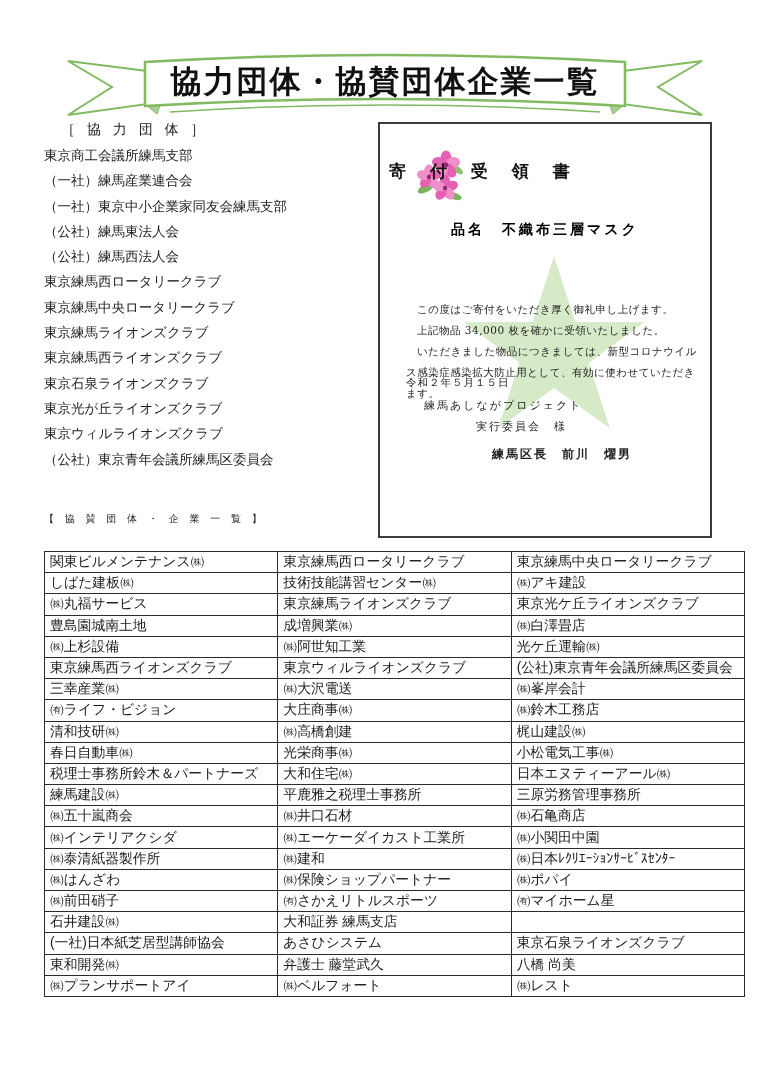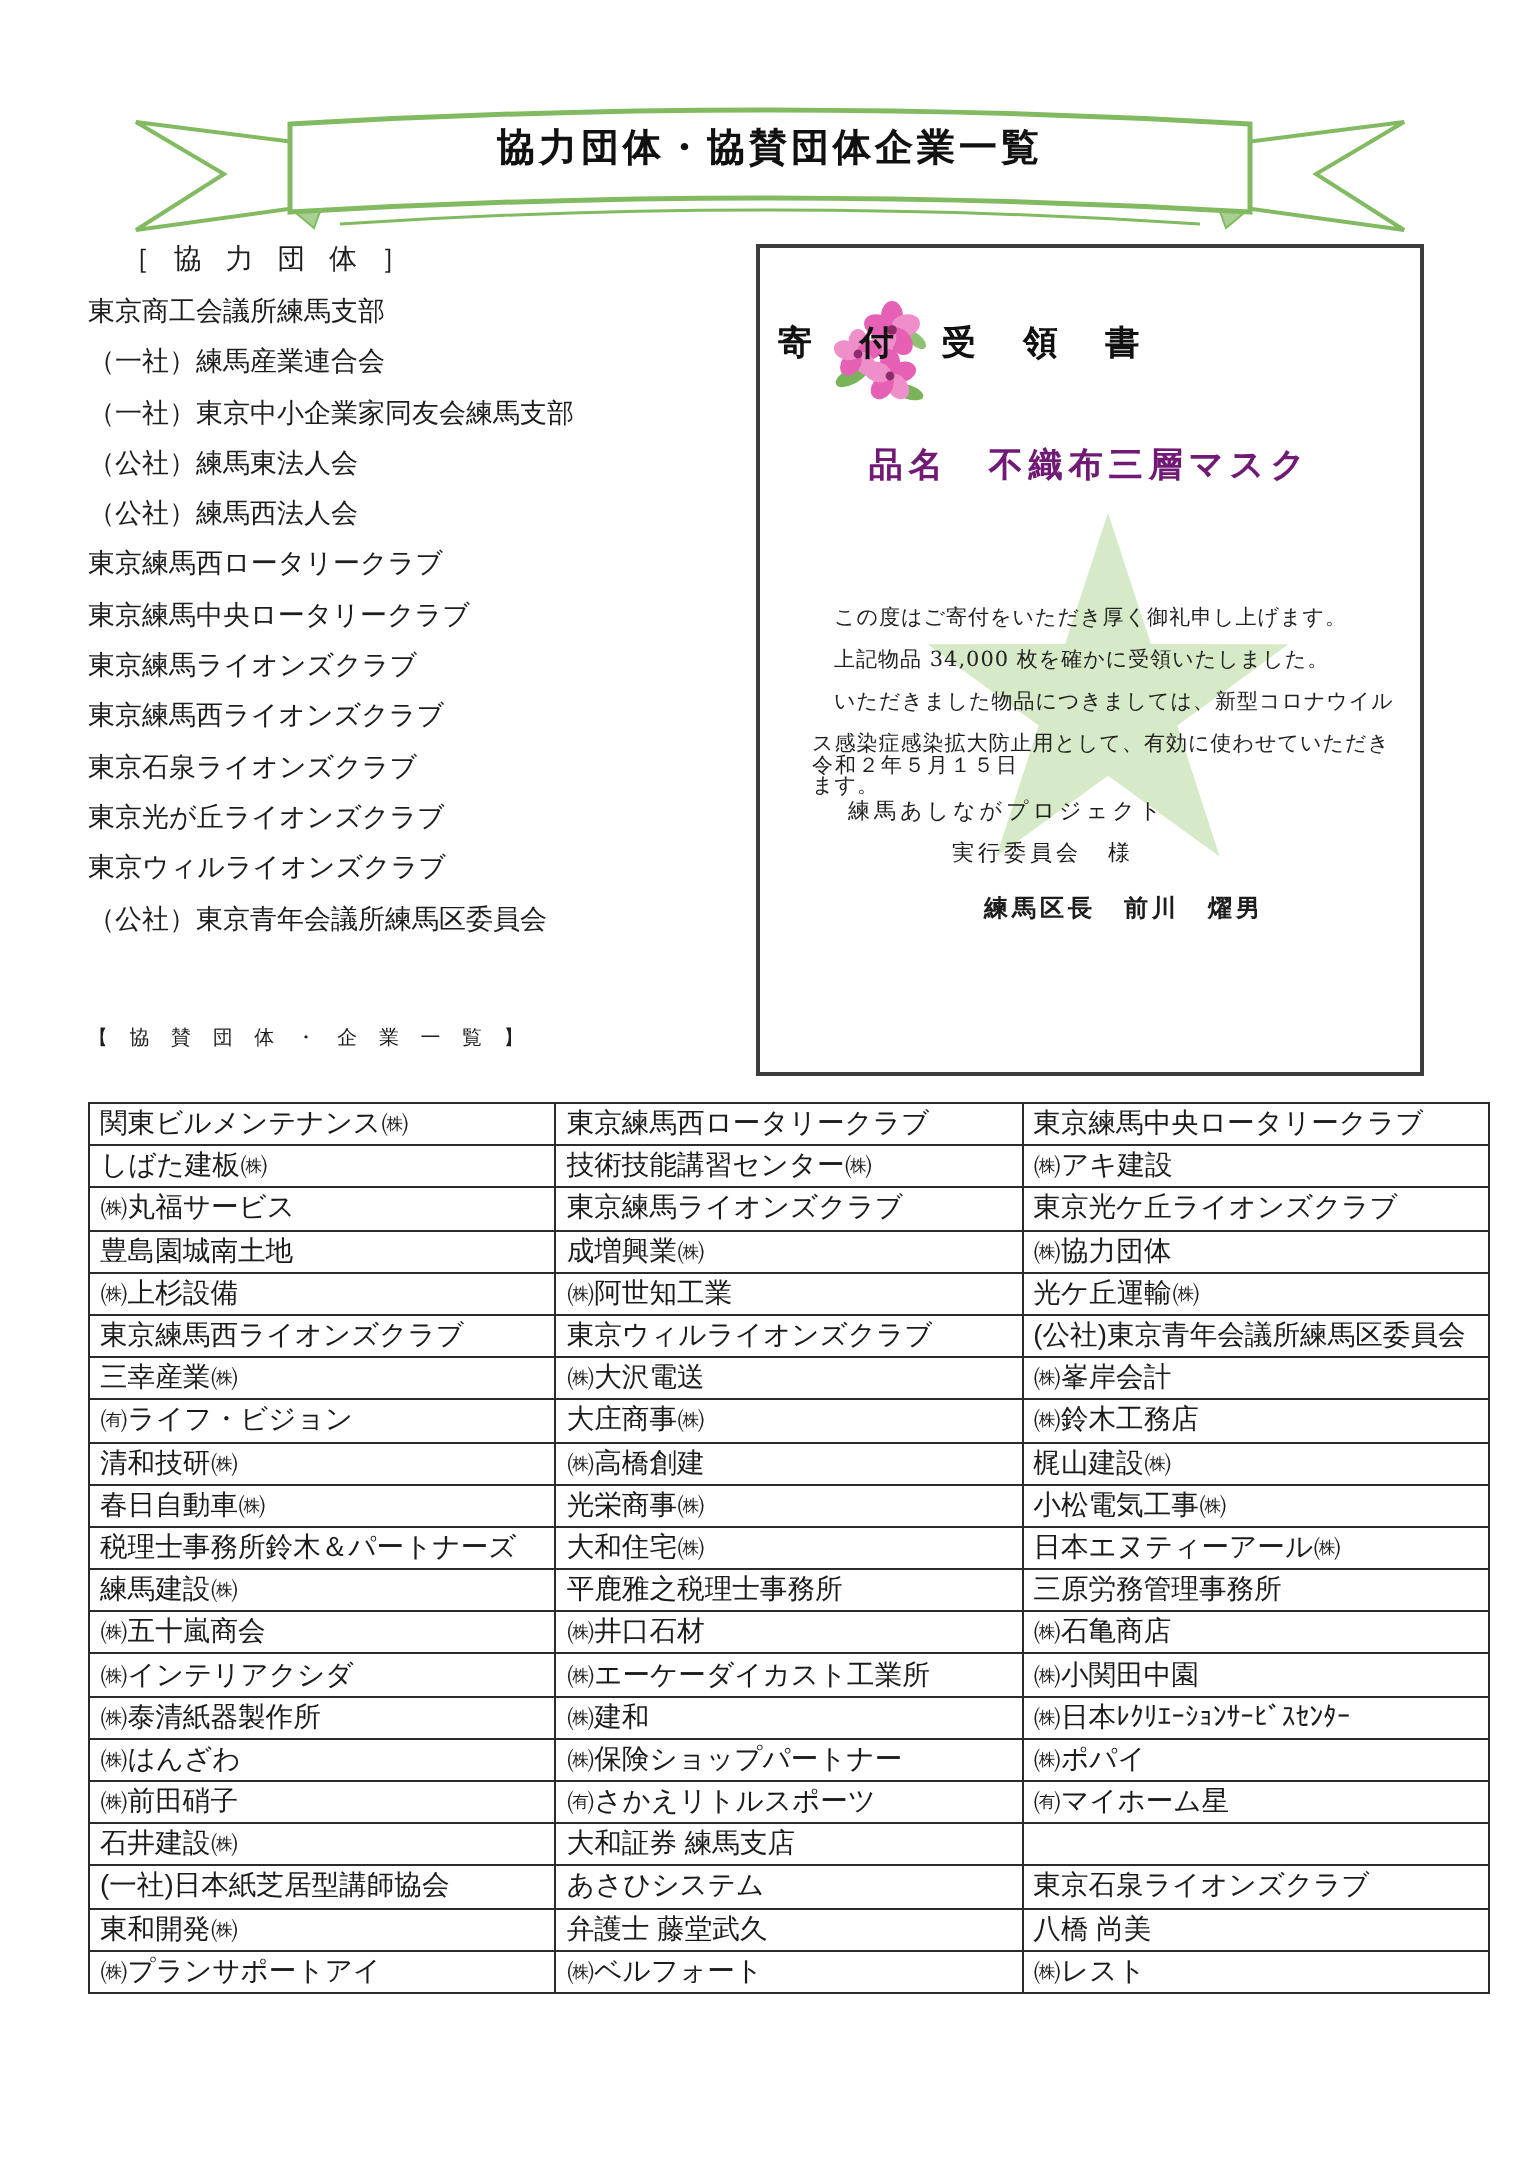--- a/index.html
+++ b/index.html
@@ -5,42 +5,42 @@
   html,body{margin:0;padding:0;background:#ffffff;}
   #page{
     position:relative;width:768px;height:1086px;background:#ffffff;
     font-family:"Liberation Sans",sans-serif;color:#1d1d1d;overflow:hidden;
   }
   
   .banner{position:absolute;left:60px;top:46px;width:650px;height:76px;}
   .banner svg{position:absolute;left:0;top:0;}
   .banner-title{
     position:absolute;left:0;top:15px;width:100%;text-align:center;
-    font-size:19px;font-weight:bold;letter-spacing:2px;color:#111;
+    font-size:31px;font-weight:bold;letter-spacing:2px;color:#111;
   }
   
   .coop{position:absolute;left:44px;top:116px;width:335px;font-size:13.5px;}
   .coop-heading{padding-left:17px;letter-spacing:4px;font-size:14px;height:27px;line-height:27px;}
   .coop-list{list-style:none;margin:0;padding:0;}
   .coop-list li{height:25.3px;line-height:25.3px;white-space:nowrap;}
   
   .cert{
     position:absolute;left:378px;top:122px;width:330px;height:412px;
     border:2px solid #3c3c3c;background:#ffffff;
     font-family:"DejaVu Serif",serif;
   }
   .cert .star{position:absolute;left:78px;top:130px;width:192px;height:178px;}
   .cert .flower{position:absolute;left:36px;top:26px;width:50px;height:54px;}
   .cert-title{
     position:absolute;left:0;top:36px;width:100%;text-align:left;
     font-size:17px;font-weight:bold;letter-spacing:9px;text-indent:9px;color:#111;
   }
   .cert-item{
     position:absolute;left:0;top:97px;width:100%;text-align:center;
-    font-size:17px;font-weight:600;letter-spacing:3px;color:#701a75;
+    font-size:14px;font-weight:600;letter-spacing:3px;color:#000000;
   }
   .cert-body{position:absolute;left:26px;top:136px;width:290px;font-size:10.5px;color:#222;margin-top:39px;}
   .cert-body div{height:21px;line-height:21px;white-space:nowrap;letter-spacing:0.5px;}
   .cert-date{position:absolute;left:26px;top:252px;font-size:10.5px;letter-spacing:1px;}
   .cert-rcpt1{position:absolute;left:44px;top:274px;font-size:11px;letter-spacing:2px;}
   .cert-rcpt2{position:absolute;left:96px;top:295px;font-size:11px;letter-spacing:2px;}
   .cert-signer{position:absolute;left:112px;top:322px;font-size:12px;font-weight:600;letter-spacing:2px;}
   
   .sponsor-heading{
     position:absolute;left:44px;top:512px;font-size:10px;letter-spacing:4px;
@@ -179,21 +179,21 @@
 
         <tr>
           <td>㈱丸福サービス</td>
           <td>東京練馬ライオンズクラブ</td>
           <td>東京光ケ丘ライオンズクラブ</td>
         </tr>
 
         <tr>
           <td>豊島園城南土地</td>
           <td>成増興業㈱</td>
-          <td>㈱協力団体</td>
+          <td>㈱白澤畳店</td>
         </tr>
 
         <tr>
           <td>㈱上杉設備</td>
           <td>㈱阿世知工業</td>
           <td>光ケ丘運輸㈱</td>
         </tr>
 
         <tr>
           <td>東京練馬西ライオンズクラブ</td>

